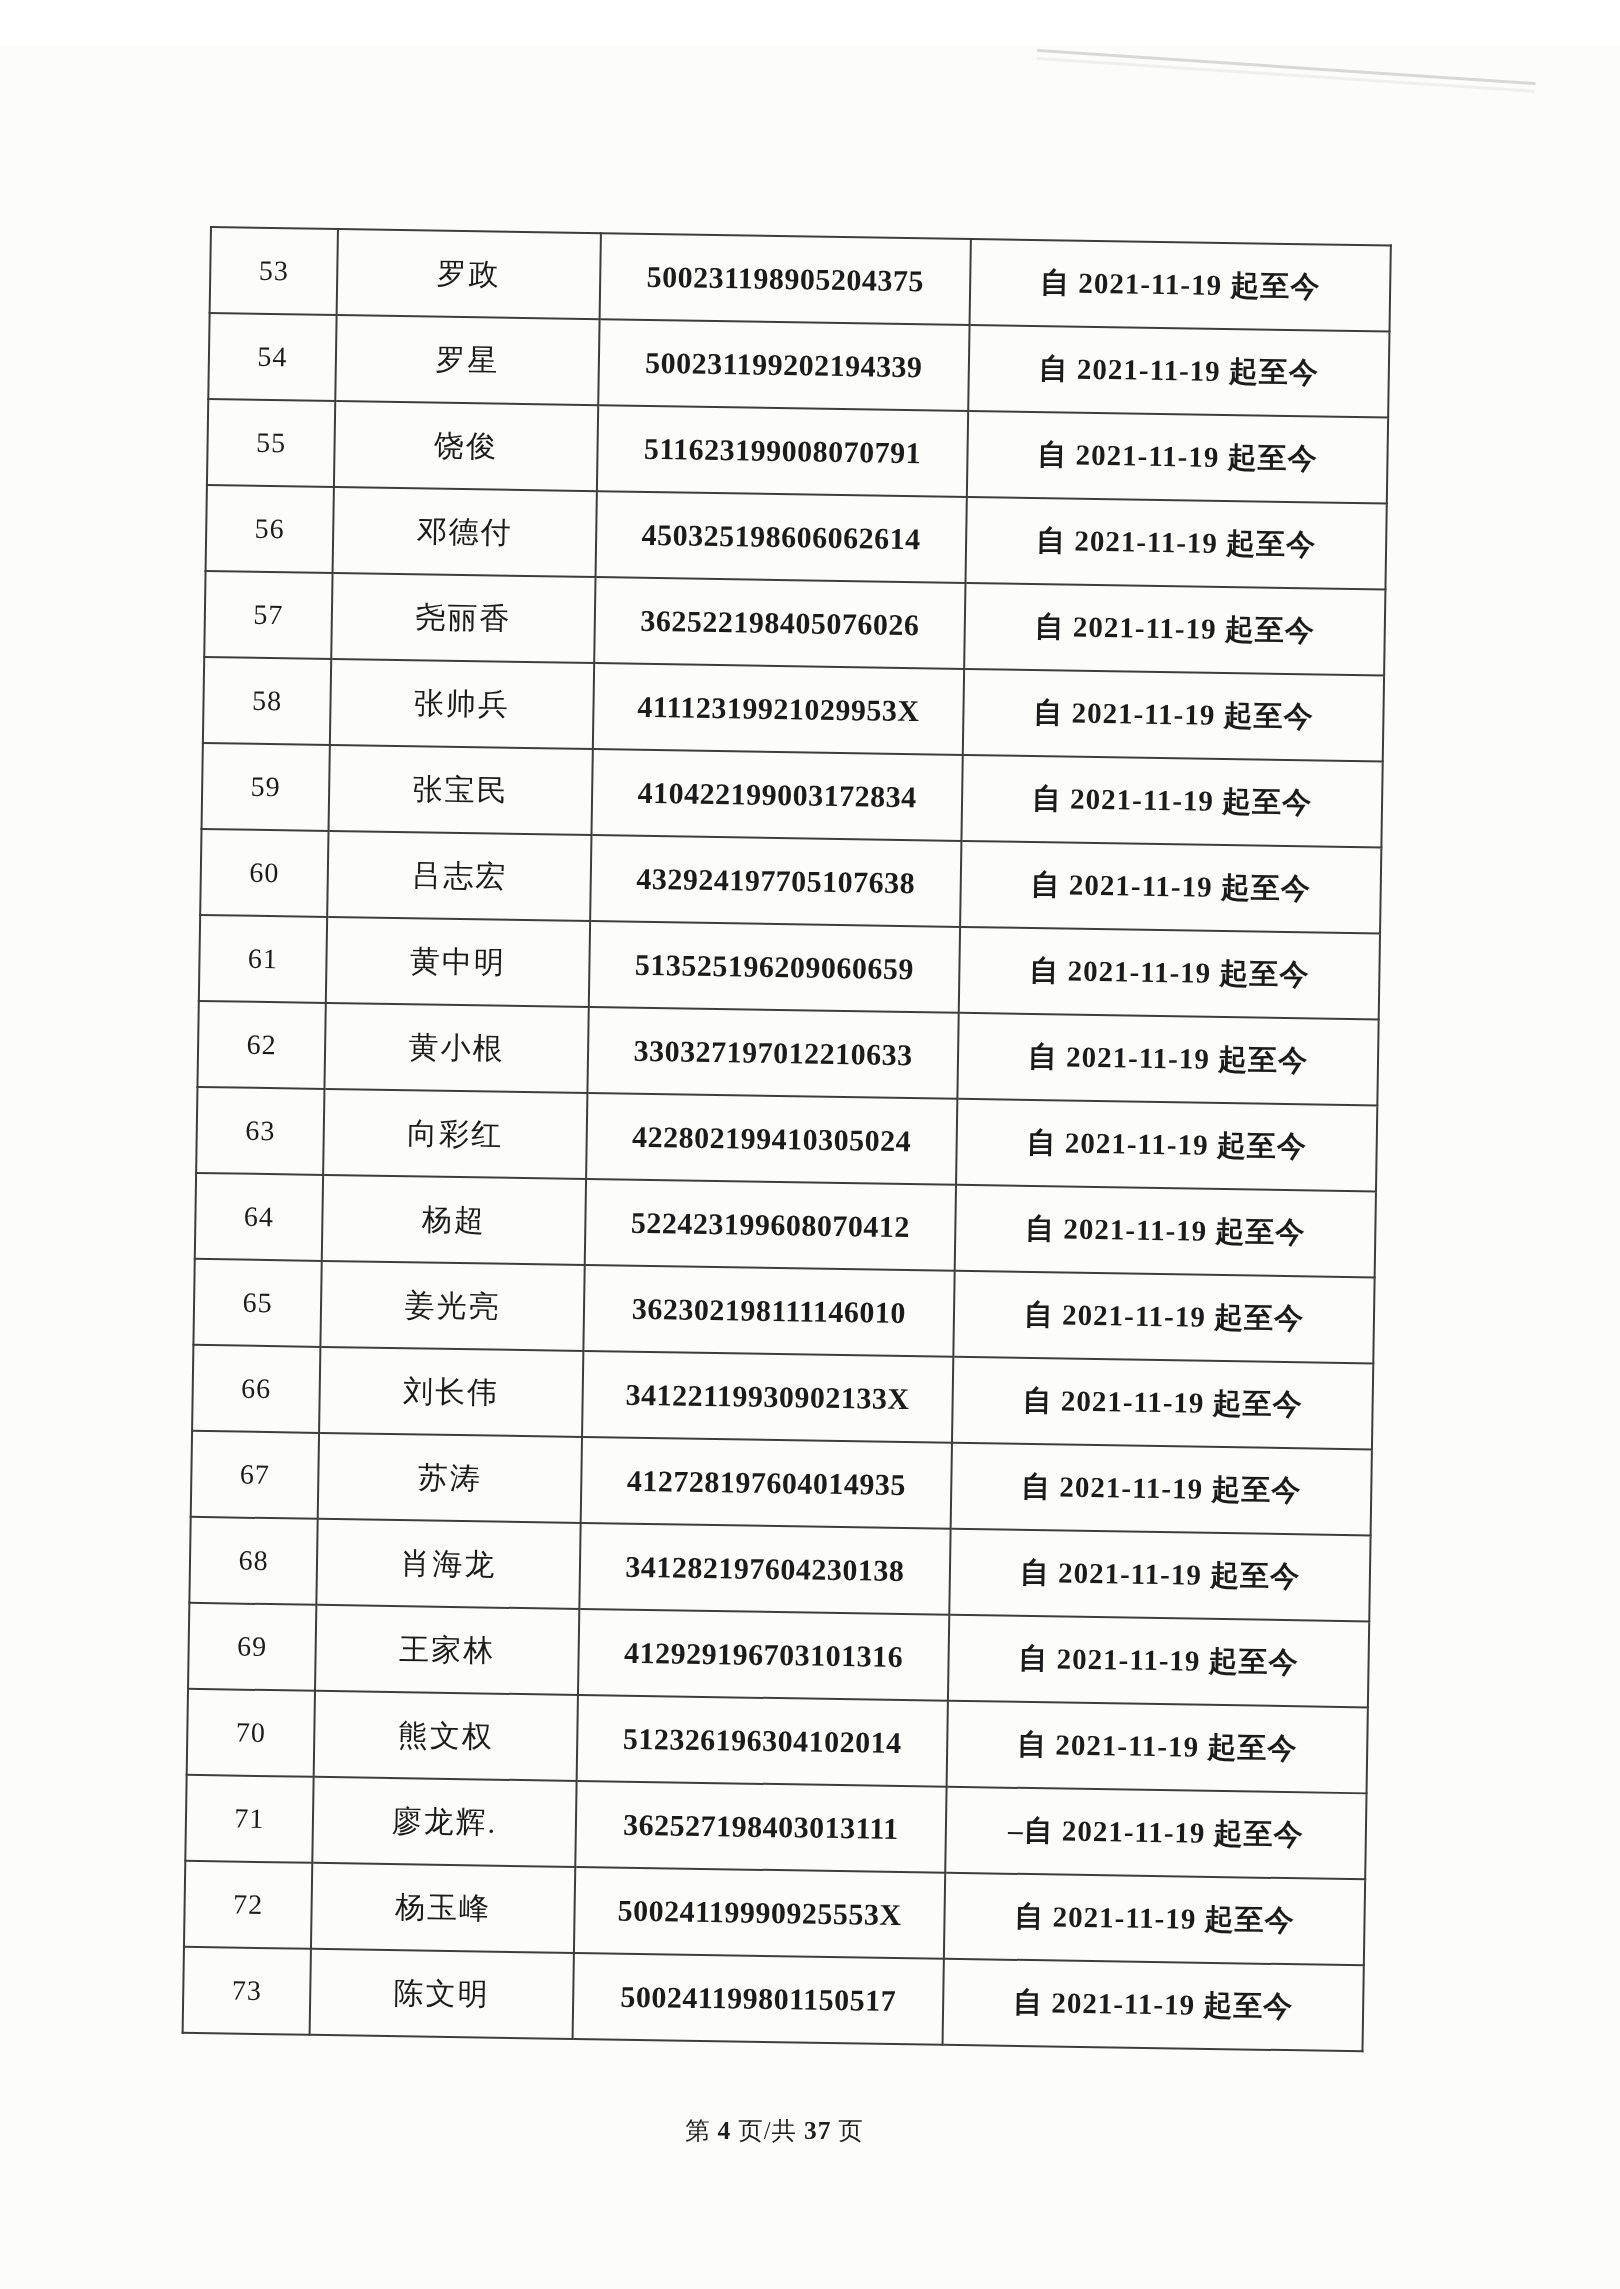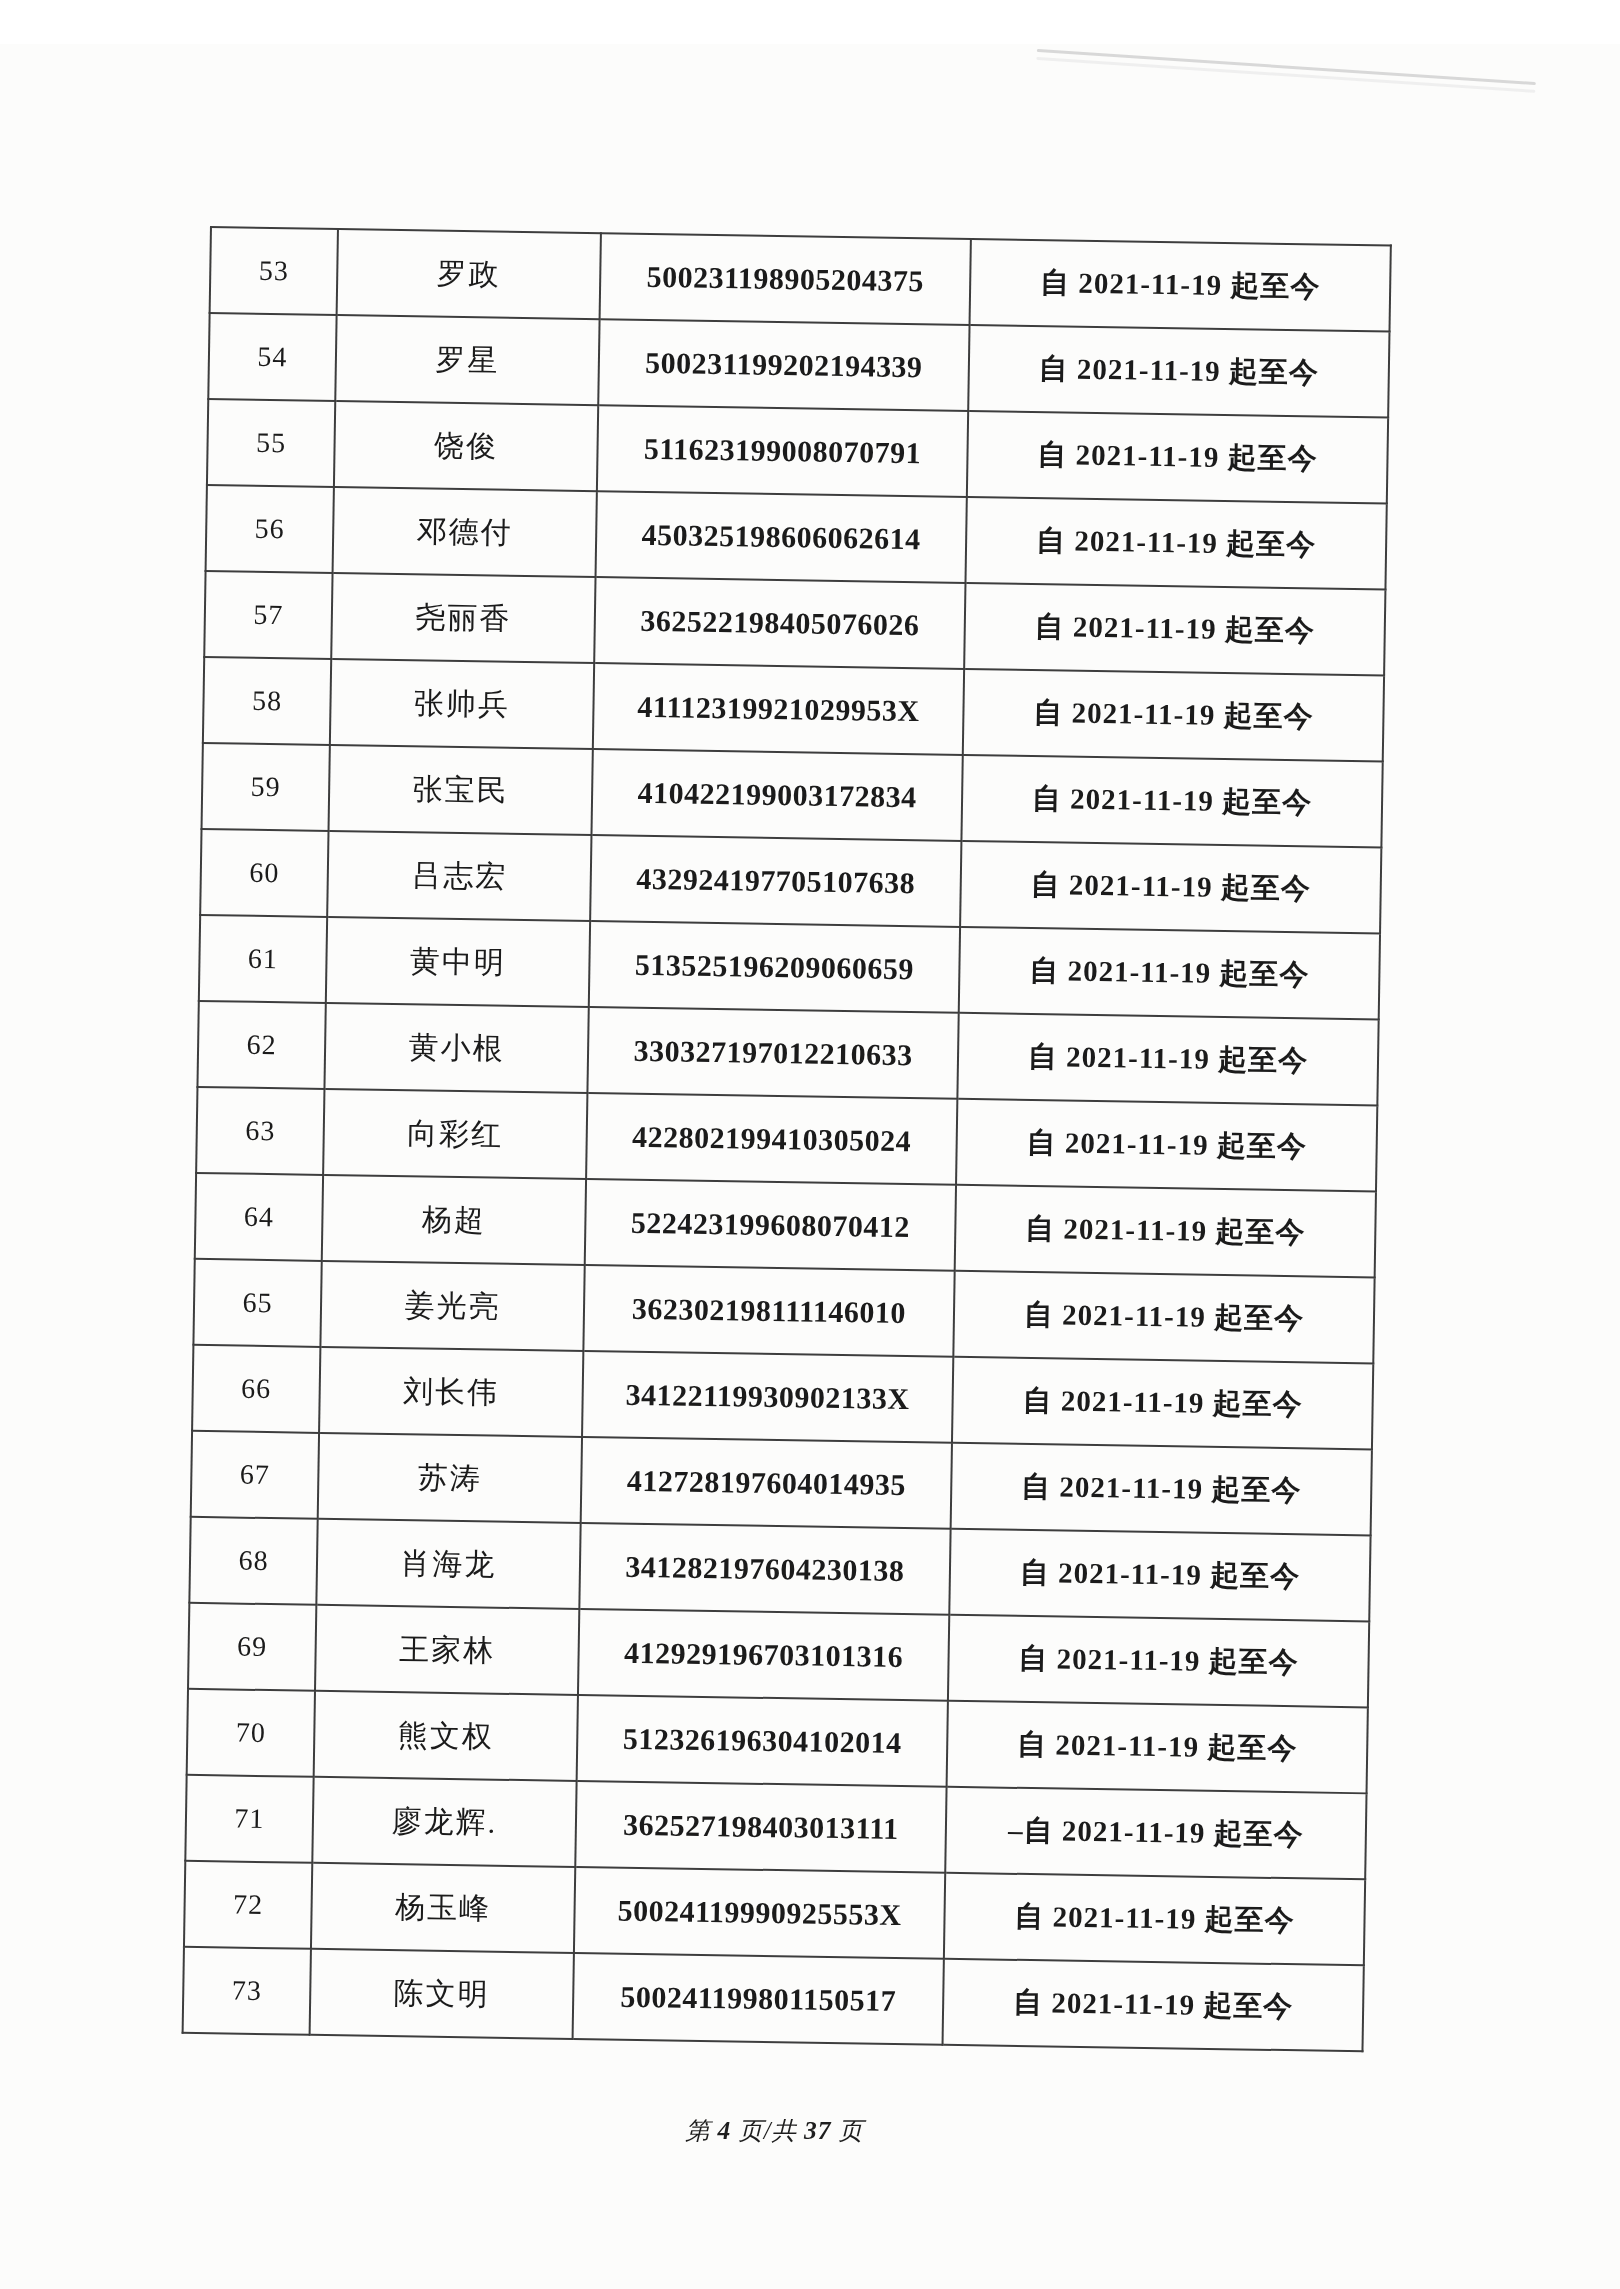--- a/index.html
+++ b/index.html
@@ -54,21 +54,20 @@
   .c-id     { font-size: 30px; font-weight: bold; letter-spacing: 0.5px; }
   .c-period { font-size: 29px; font-weight: bold; letter-spacing: 1px; }
   .footer {
     position: absolute;
     top: 2070px; left: 0;
     width: 1549px;
     text-align: center;
     font-size: 24.5px;
     color: #1e1e1e;
     letter-spacing: 1px;
-    font-style: italic;
   }
   .footer .num {
     font-weight: bold;
     font-size: 25.5px;
     margin: 0 6.9px;
   }
 </style>
 </head>
 <body>
 

